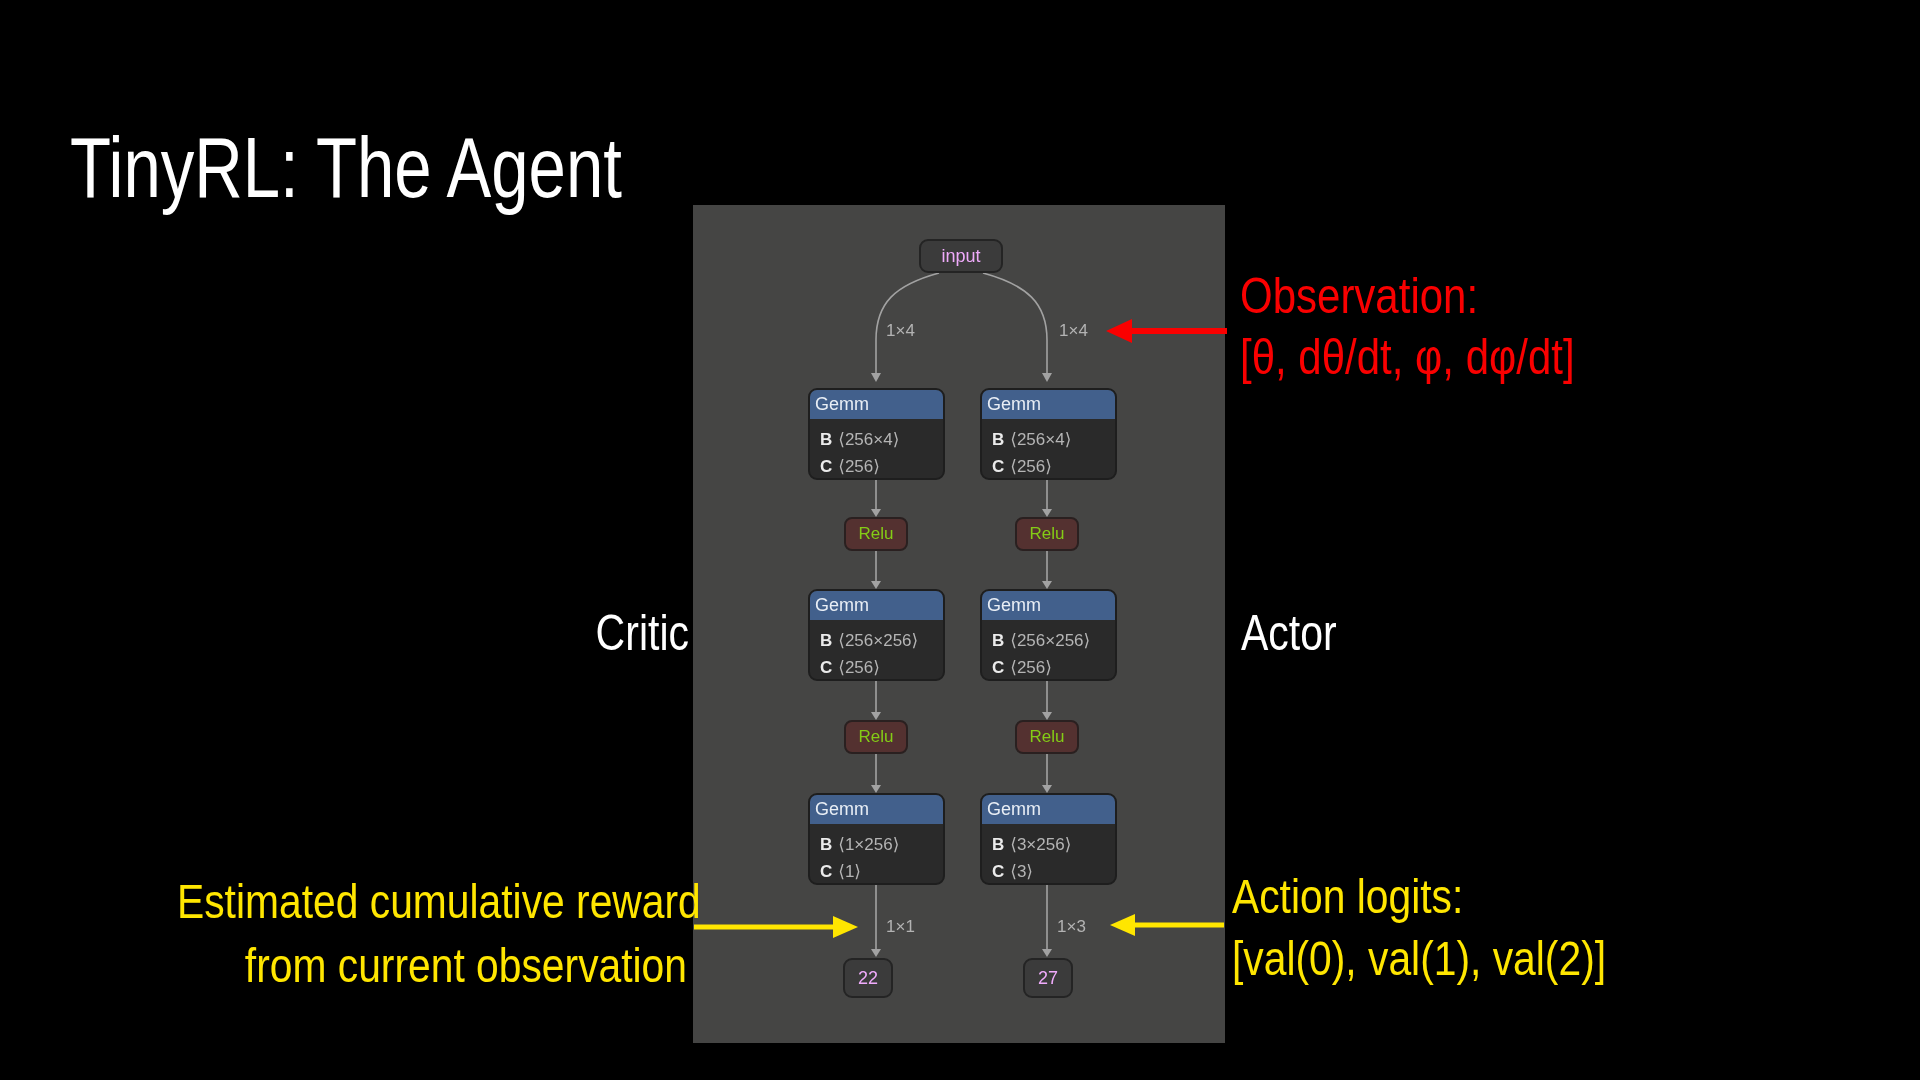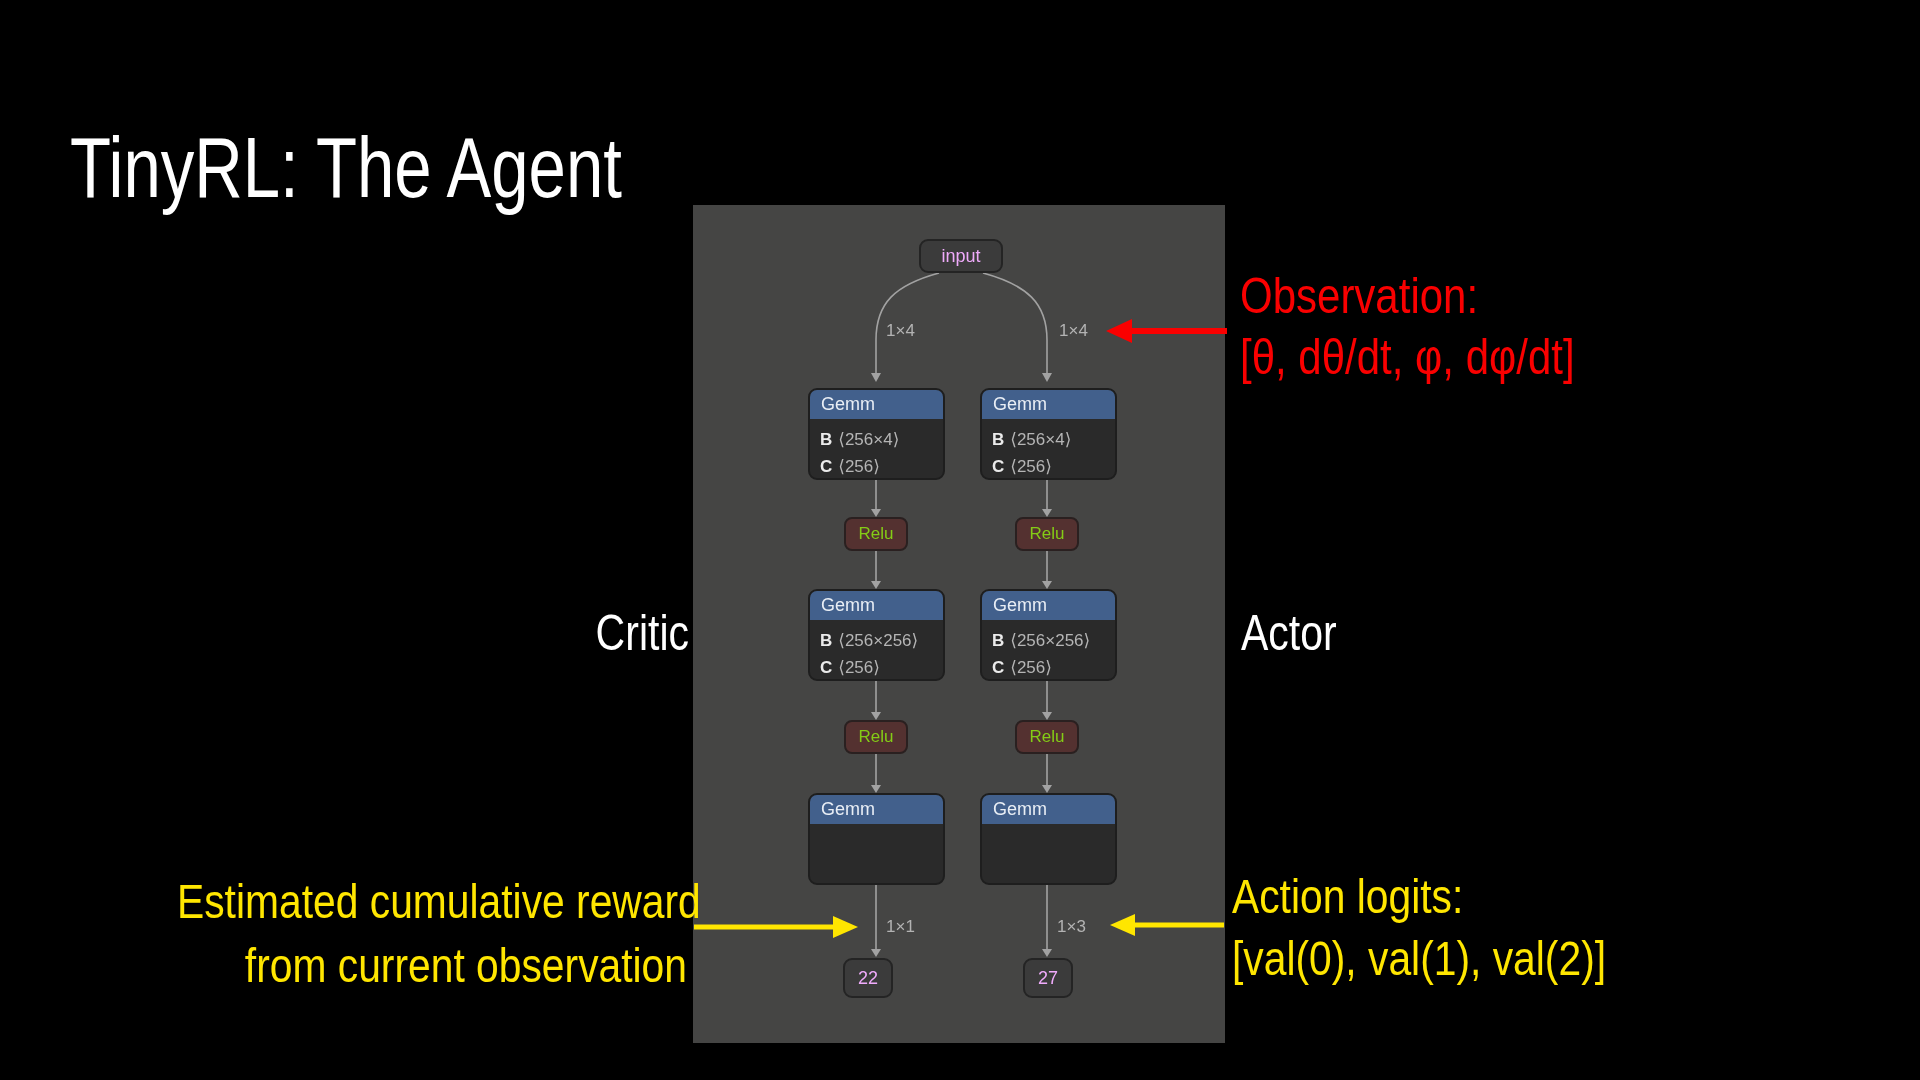--- a/index.html
+++ b/index.html
@@ -26,21 +26,21 @@
   .annot-yellow-left{left:87px;top:870px;width:600px;text-align:right;font-size:48px;line-height:64px;
     color:var(--accent-yellow);transform:scaleX(.85);transform-origin:right top}
   .annot-yellow-right{left:1232px;top:866px;font-size:48px;line-height:62px;color:var(--accent-yellow);
     transform:scaleX(.85);transform-origin:left top}
 
   
   .panel{left:693px;top:205px;width:532px;height:838px;background:var(--panel)}
   .panel svg{position:absolute;left:0;top:0}
 
   .node{position:absolute;border-radius:9px;overflow:hidden;border:2px solid #1e1e1e;background:var(--node-body)}
-  .node .hd{background:var(--node-blue);color:#e9eef5;font-size:18px;height:29px;line-height:29px;padding-left:11px}
+  .node .hd{background:var(--node-blue);color:#e9eef5;font-size:18px;height:29px;line-height:29px;padding-left:5px}
   .node .bd{padding:7px 10px 6px 10px}
   .node .row{font-size:17px;line-height:27px;white-space:nowrap}
   .node .k{font-weight:700;color:#ebebeb}
   .node .v{color:#b5b5b5;margin-left:6px}
 
   .gemm{width:137px;height:92px}
   .gemm.c1{left:115px}.gemm.c2{left:287px}
   .r1{top:183px}.r2{top:384px}.r3{top:588px}
 
   .relu{position:absolute;width:64px;height:34px;background:var(--node-red);border:2px solid #2a2020;
@@ -111,20 +111,24 @@
   <div class="node gemm c1 r2">
     <div class="hd">Gemm</div>
     <div class="bd">
       <div class="row"><span class="k">B</span><span class="v">⟨256×256⟩</span></div>
       <div class="row"><span class="k">C</span><span class="v">⟨256⟩</span></div>
     </div>
   </div>
   <div class="relu c1 rb">Relu</div>
   <div class="node gemm c1 r3">
     <div class="hd">Gemm</div>
+    <div class="bd">
+      <div class="row"><span class="k">B</span><span class="v">⟨1×256⟩</span></div>
+      <div class="row"><span class="k">C</span><span class="v">⟨1⟩</span></div>
+    </div>
   </div>
   <div class="io out c1">22</div>
 
   <div class="node gemm c2 r1">
     <div class="hd">Gemm</div>
     <div class="bd">
       <div class="row"><span class="k">B</span><span class="v">⟨256×4⟩</span></div>
       <div class="row"><span class="k">C</span><span class="v">⟨256⟩</span></div>
     </div>
   </div>
@@ -132,20 +136,24 @@
   <div class="node gemm c2 r2">
     <div class="hd">Gemm</div>
     <div class="bd">
       <div class="row"><span class="k">B</span><span class="v">⟨256×256⟩</span></div>
       <div class="row"><span class="k">C</span><span class="v">⟨256⟩</span></div>
     </div>
   </div>
   <div class="relu c2 rb">Relu</div>
   <div class="node gemm c2 r3">
     <div class="hd">Gemm</div>
+    <div class="bd">
+      <div class="row"><span class="k">B</span><span class="v">⟨3×256⟩</span></div>
+      <div class="row"><span class="k">C</span><span class="v">⟨3⟩</span></div>
+    </div>
   </div>
   <div class="io out c2">27</div>
 </div>
 
 <div class="abs side-label critic">Critic</div>
 <div class="abs side-label actor">Actor</div>
 
 <div class="abs annot annot-red">
   <span class="ln">Observation:</span>
   <span class="ln">[θ, dθ/dt, φ, dφ/dt]</span>

